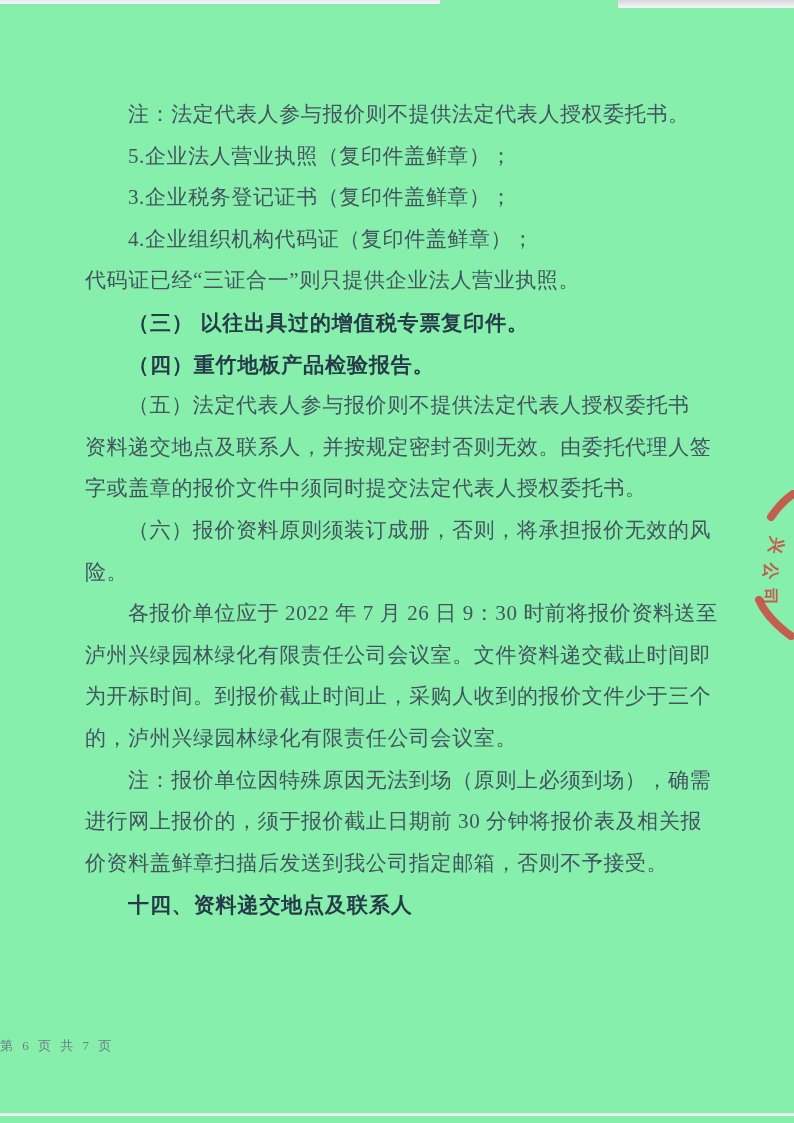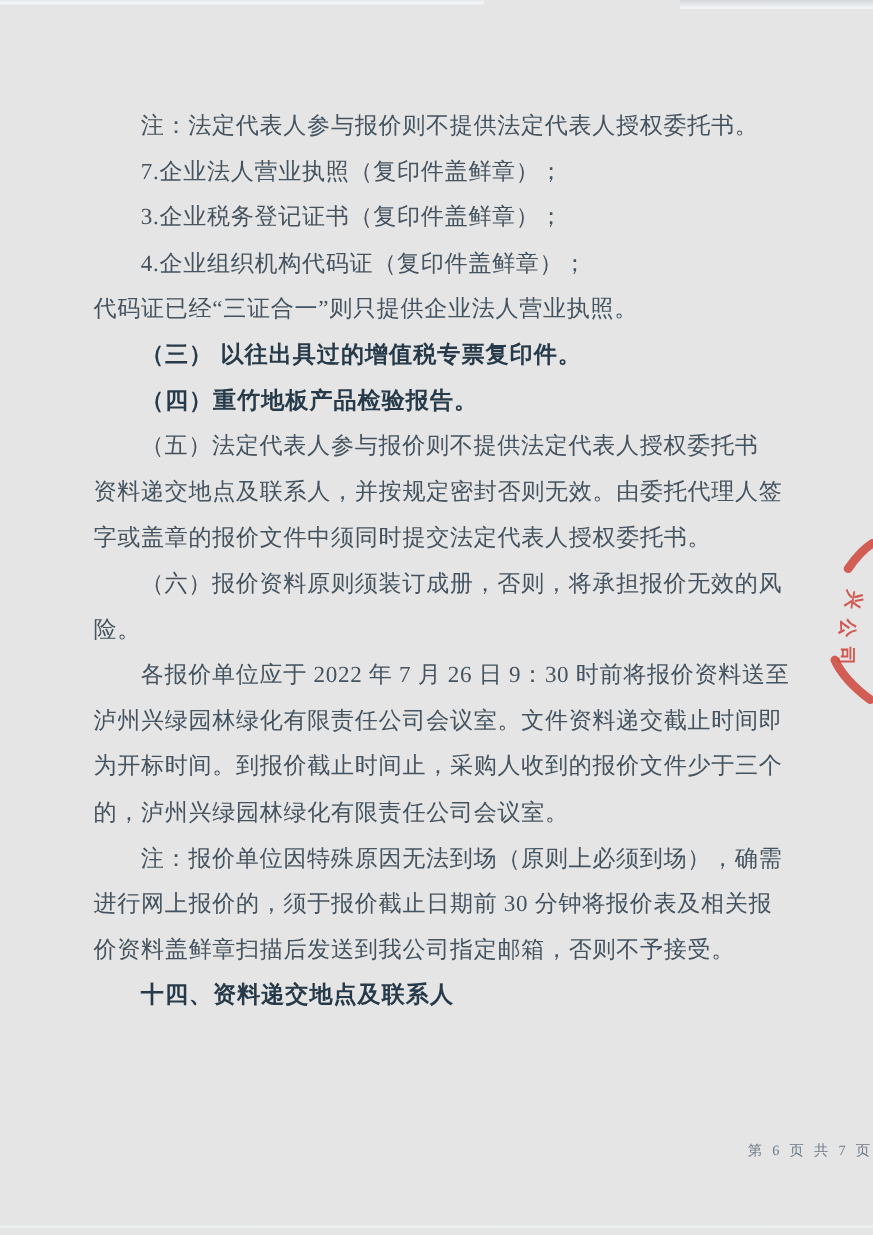--- a/index.html
+++ b/index.html
@@ -1,21 +1,21 @@
 <!DOCTYPE html>
 <html><head>
 <meta charset="utf-8">
 <style>
   html, body { margin: 0; padding: 0; background: #9a9a9a; }
   .page {
     position: relative;
     width: 794px;
     height: 1123px;
     margin: 0 auto;
-    background: #e5e5e5;
+    background: #86efac;
     overflow: hidden;
     font-family: "Liberation Serif", "DejaVu Serif", serif;
   }
   
   .art-top-left {
     position: absolute; left: 0; top: 0; width: 440px; height: 4px;
     background: linear-gradient(to bottom, #e7eaec, #f8f9fa);
   }
   .art-top-right {
     position: absolute; left: 618px; top: 0; width: 176px; height: 8px;
@@ -44,21 +44,21 @@
   .b {
     font-family: "Liberation Sans", "DejaVu Sans", sans-serif;
     font-weight: 700;
     color: #273a4a;
     letter-spacing: 0.9px;
   }
   .footer {
     position: absolute;
     left: 0; top: 1037px;
     width: 794px;
-    text-align: right;
+    text-align: left;
     font-size: 13px;
     letter-spacing: 3px;
     color: #6d7b88;
     font-family: "Liberation Serif", "DejaVu Serif", serif;
   }
   
   .seal {
     position: absolute;
     right: 0;
     top: 490px;
@@ -75,21 +75,21 @@
 <body>
 
 <div class="page">
 
   <div class="art-top-left"></div>
   <div class="art-top-right"></div>
   <div class="art-bottom"></div>
 
   <div class="content">
     <div class="line ind">注：法定代表人参与报价则不提供法定代表人授权委托书。</div>
-    <div class="line ind">7.企业法人营业执照（复印件盖鲜章）；</div>
+    <div class="line ind">5.企业法人营业执照（复印件盖鲜章）；</div>
     <div class="line ind">3.企业税务登记证书（复印件盖鲜章）；</div>
     <div class="line ind">4.企业组织机构代码证（复印件盖鲜章）；</div>
     <div class="line">代码证已经“三证合一”则只提供企业法人营业执照。</div>
     <div class="line ind b">（三） 以往出具过的增值税专票复印件。</div>
     <div class="line ind b">（四）重竹地板产品检验报告。</div>
     <div class="line ind">（五）法定代表人参与报价则不提供法定代表人授权委托书</div>
     <div class="line">资料递交地点及联系人，并按规定密封否则无效。由委托代理人签</div>
     <div class="line">字或盖章的报价文件中须同时提交法定代表人授权委托书。</div>
     <div class="line ind">（六）报价资料原则须装订成册，否则，将承担报价无效的风</div>
     <div class="line">险。</div>

